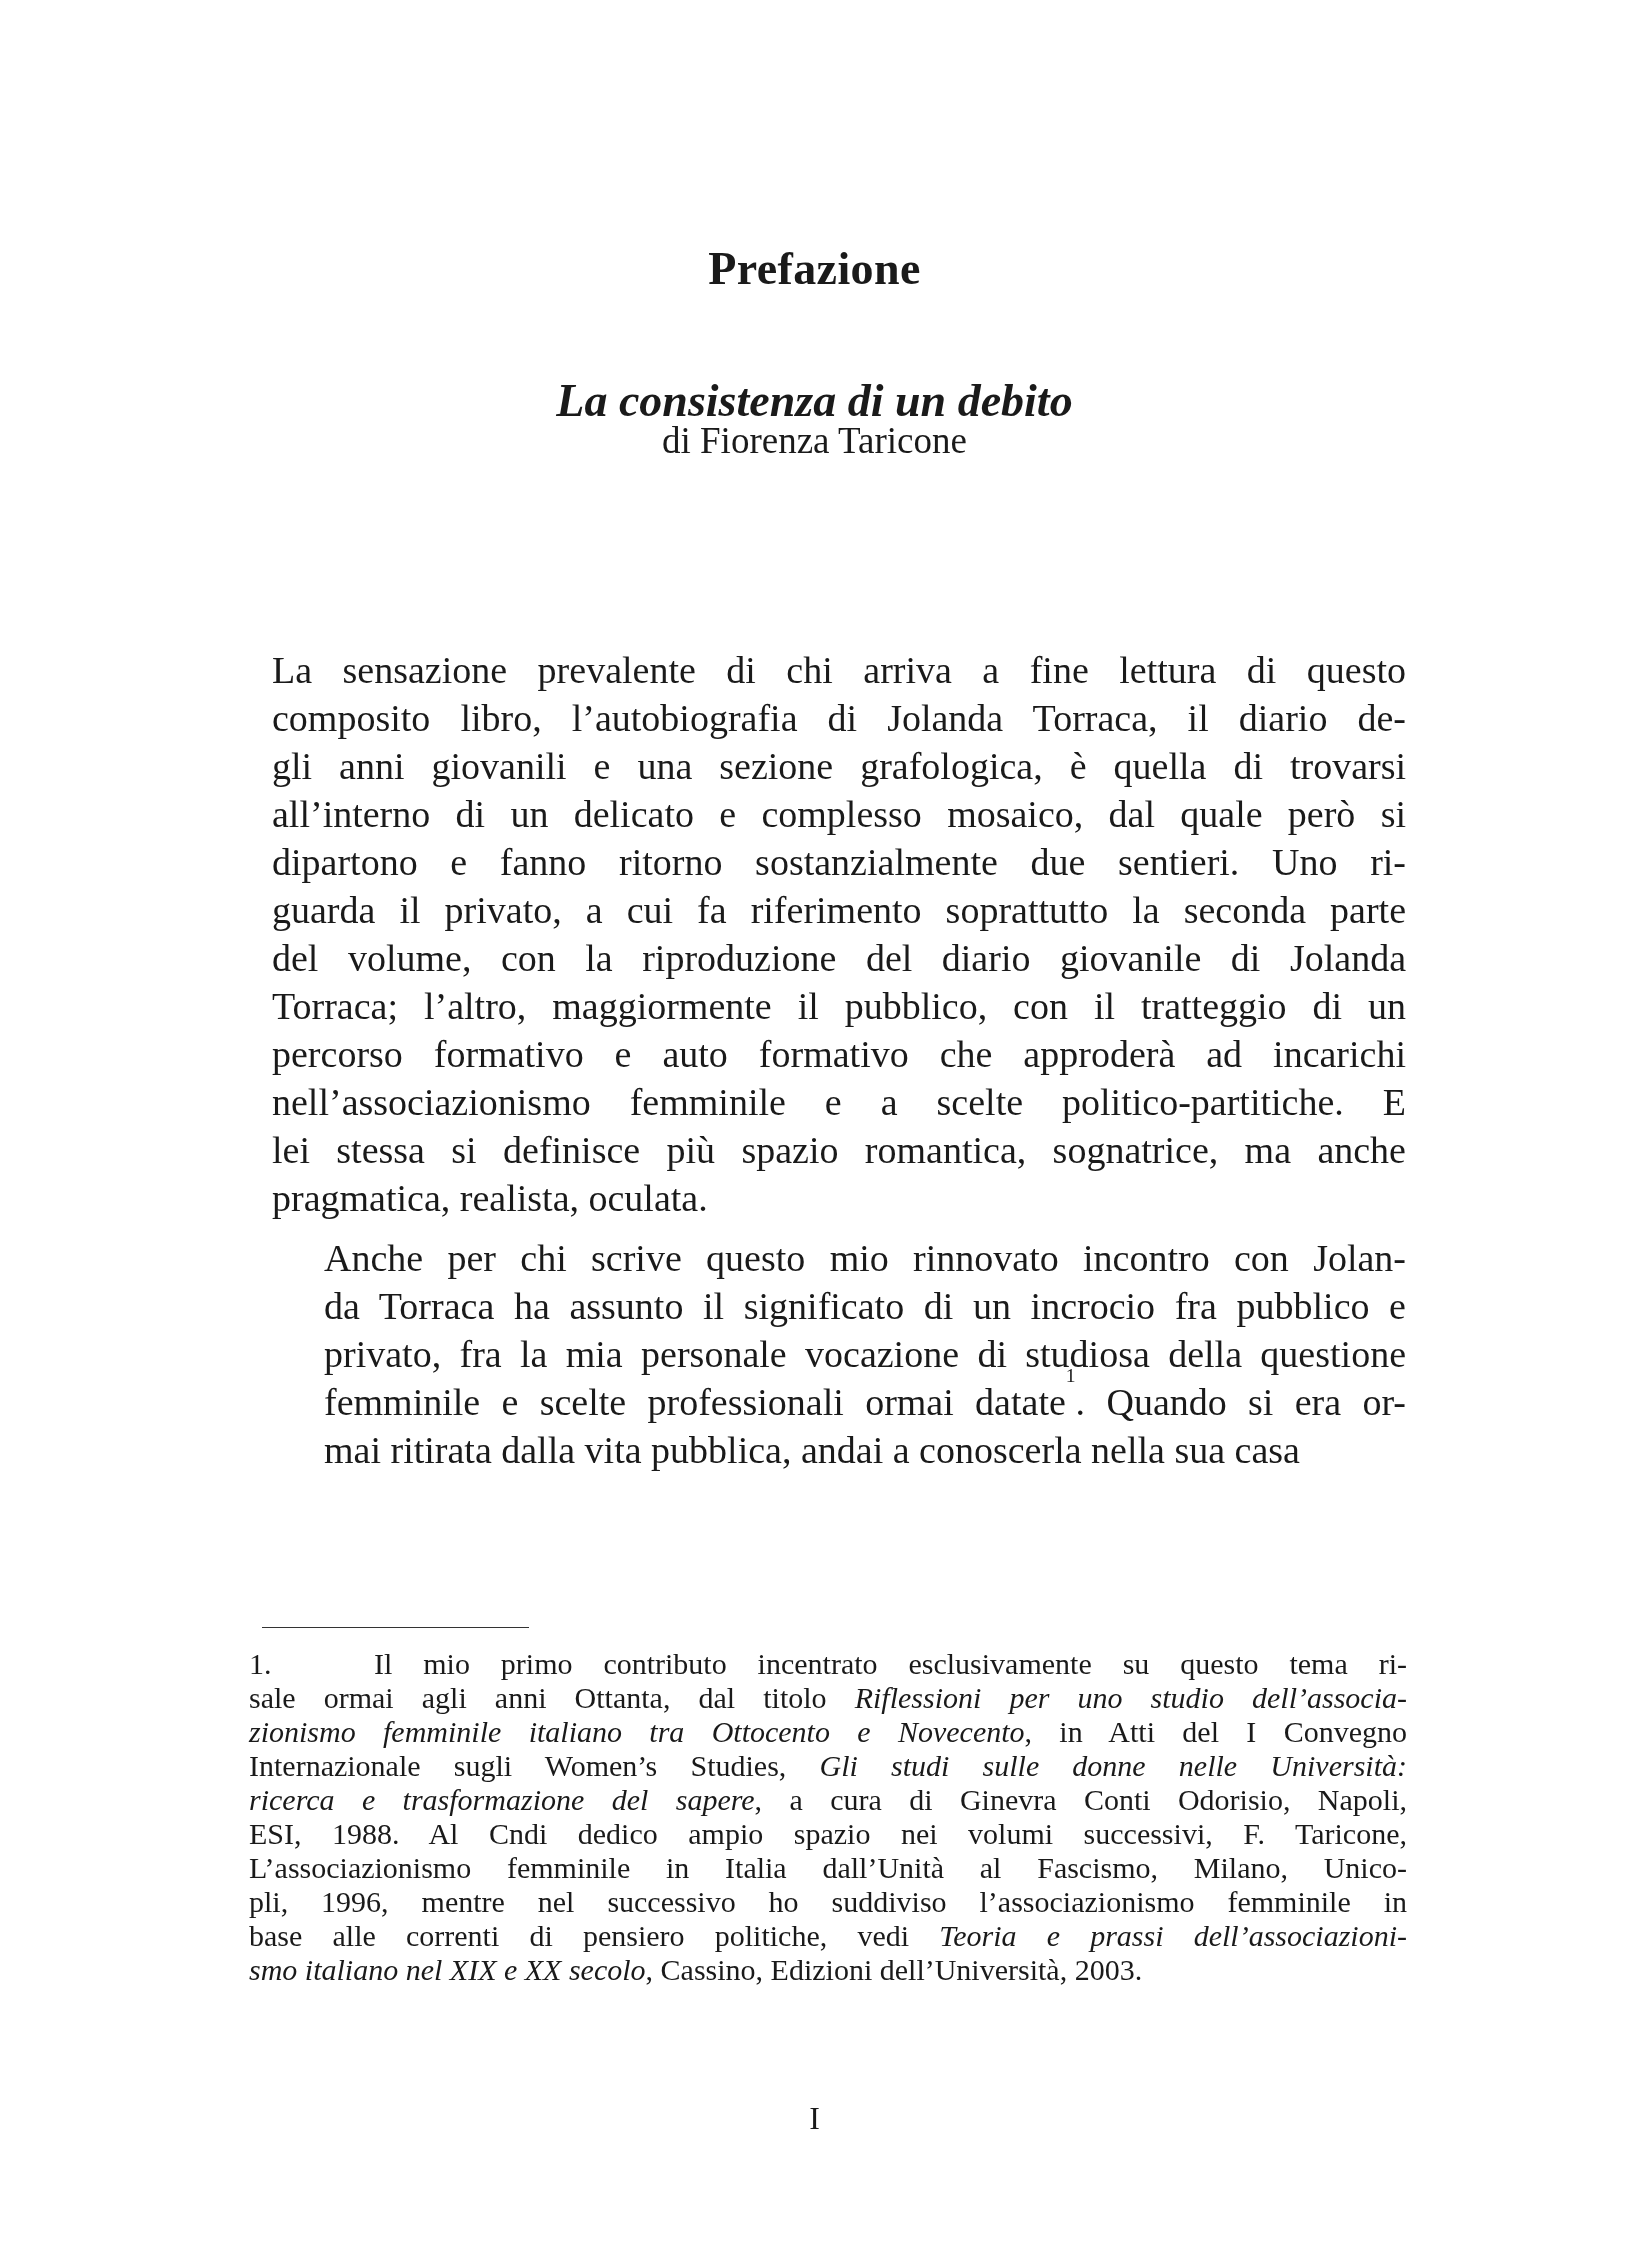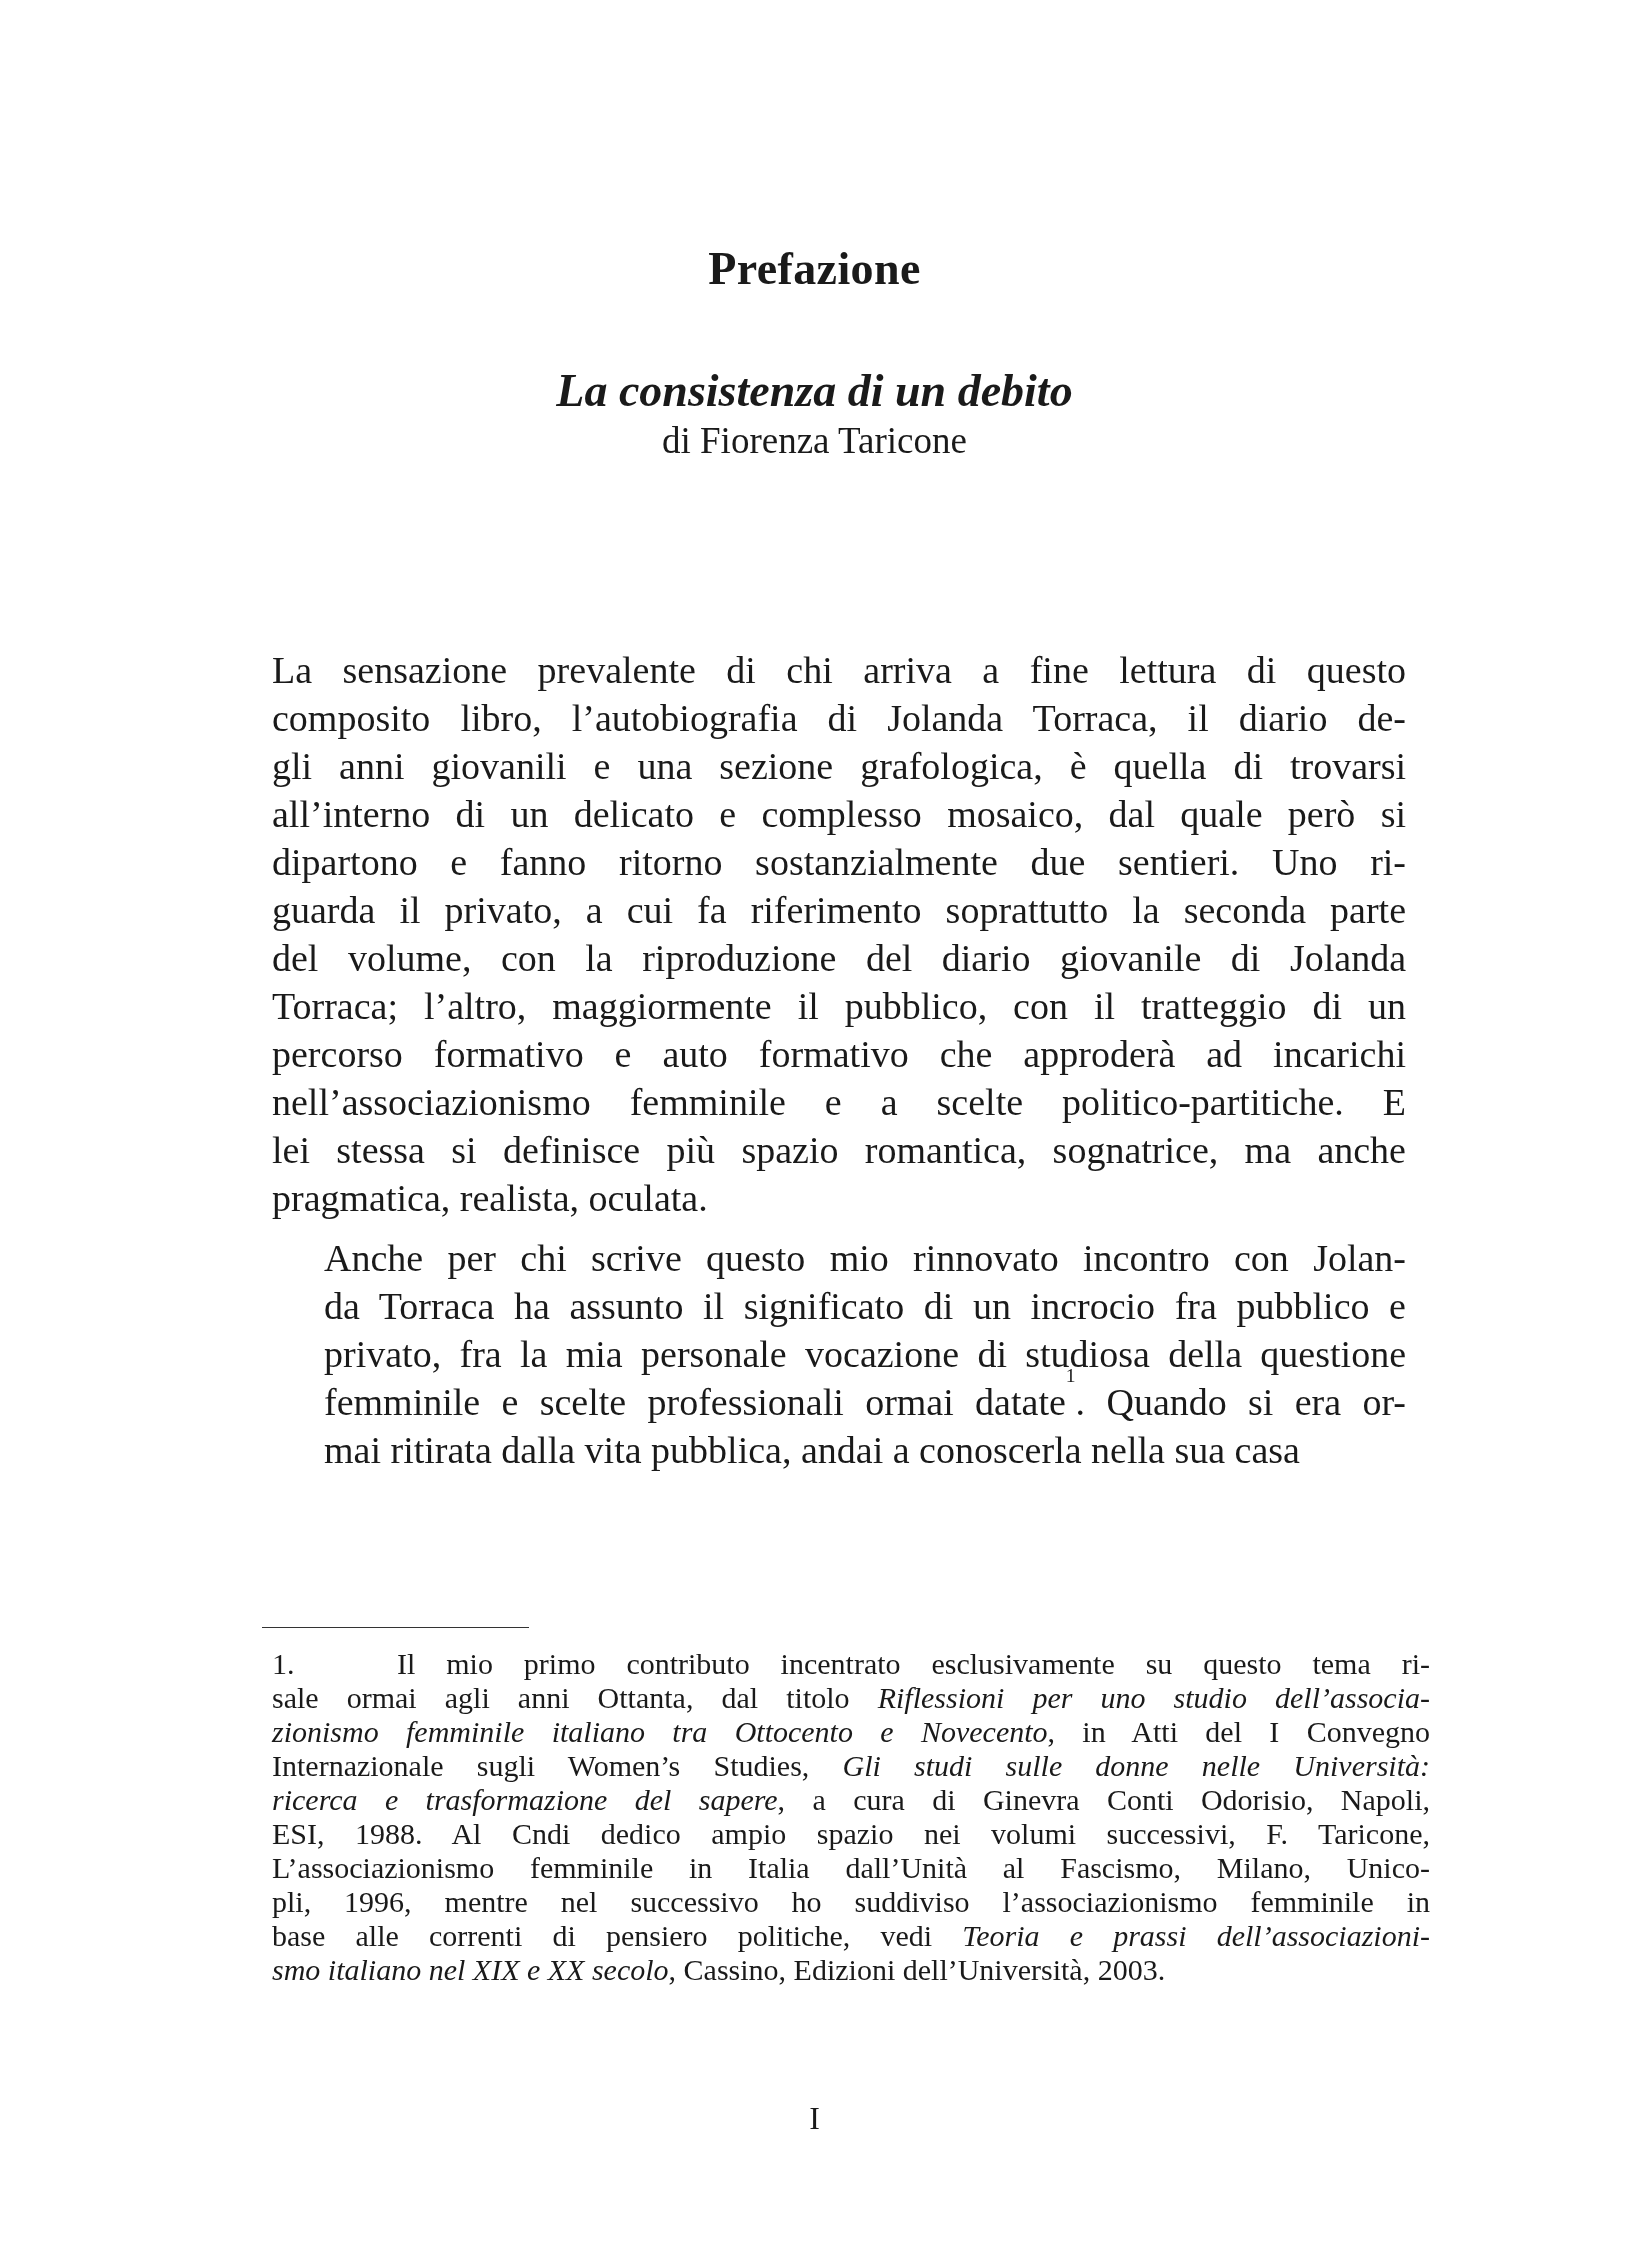--- a/index.html
+++ b/index.html
@@ -25,21 +25,21 @@
       top: 242px;
       left: 0; right: 0;
       text-align: center;
       font-weight: bold;
       font-size: 46px;
       letter-spacing: 0.4px;
       margin: 0;
     }
     .subtitle {
       position: absolute;
-      top: 364px;
+      top: 374px;
       left: 0; right: 0;
       text-align: center;
       font-weight: bold;
       font-style: italic;
       font-size: 46px;
       margin: 0;
     }
     .byline {
       position: absolute;
       top: 419px;
@@ -84,21 +84,21 @@
       position: absolute;
       top: 1627px;
       left: 262px;
       width: 267px;
       height: 0;
       border-top: 1.8px solid #333333;
     }
     .footnotes {
       position: absolute;
       top: 1647px;
-      left: 272px;
+      left: 249px;
       width: 1158px;
       font-size: 30px;
       line-height: 34px;
     }
     .footnotes .line {
       display: block;
       text-align: justify;
       text-align-last: justify;
       white-space: nowrap;
     }

